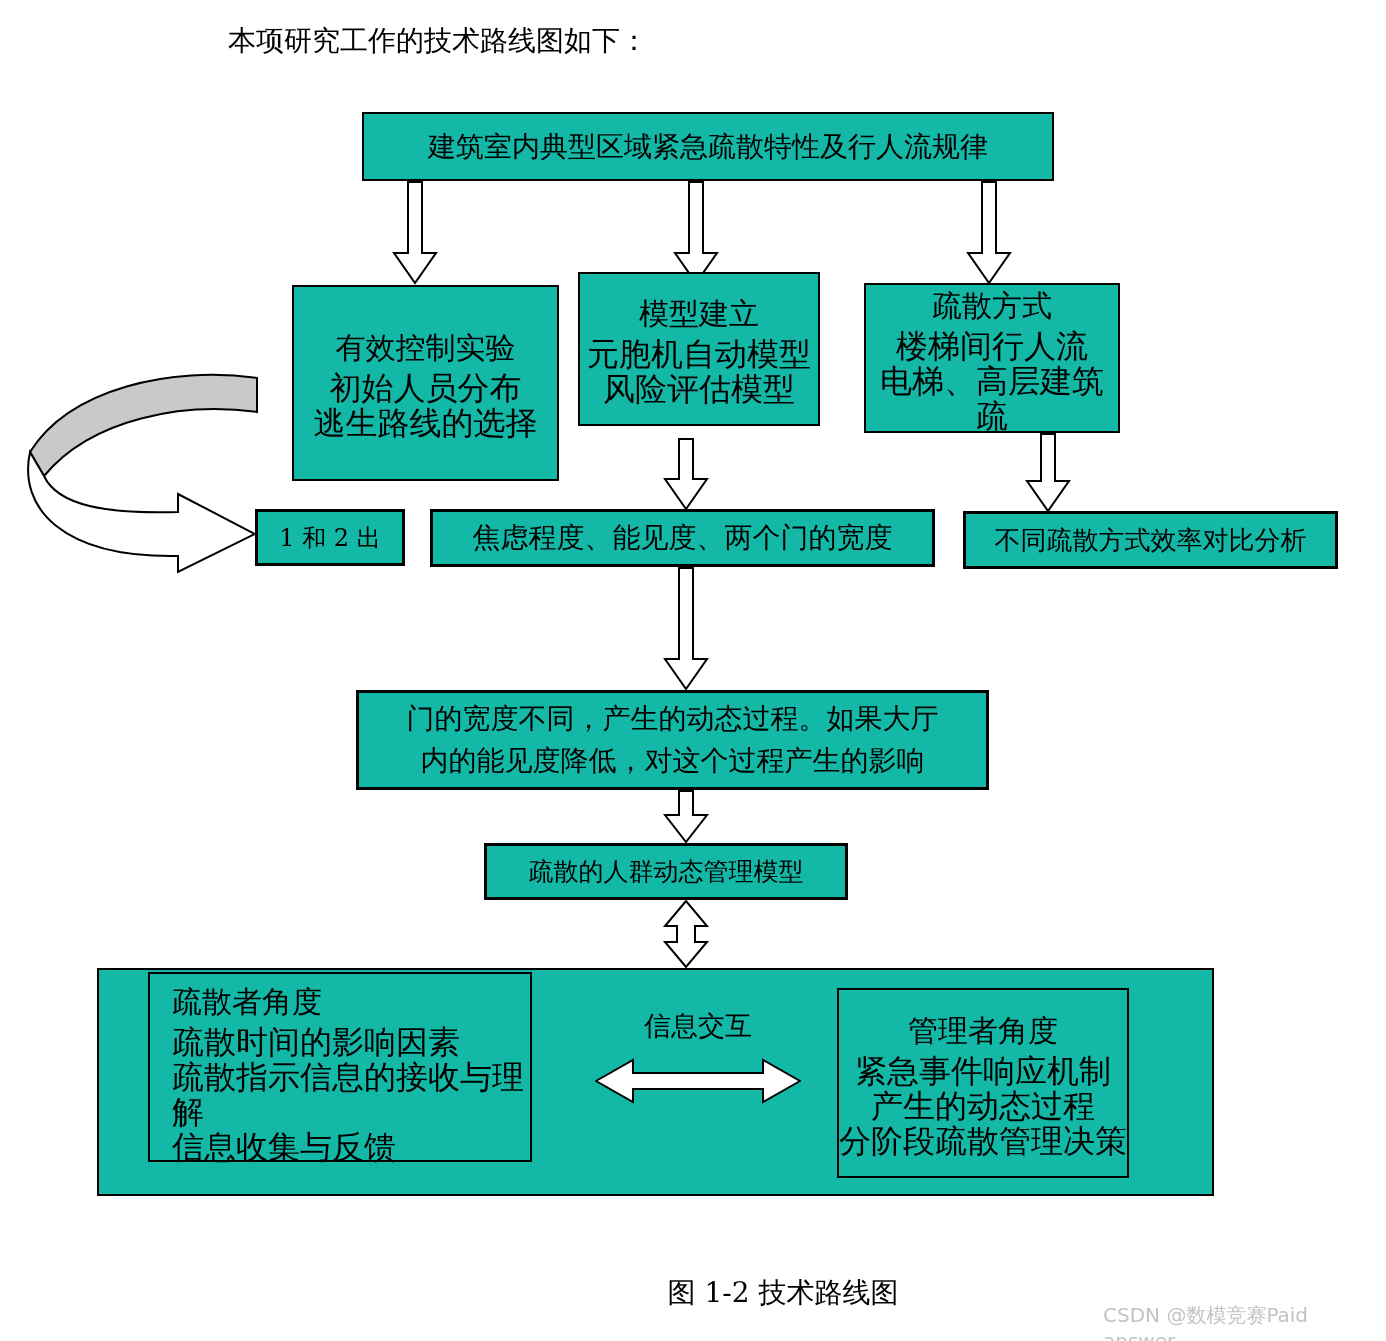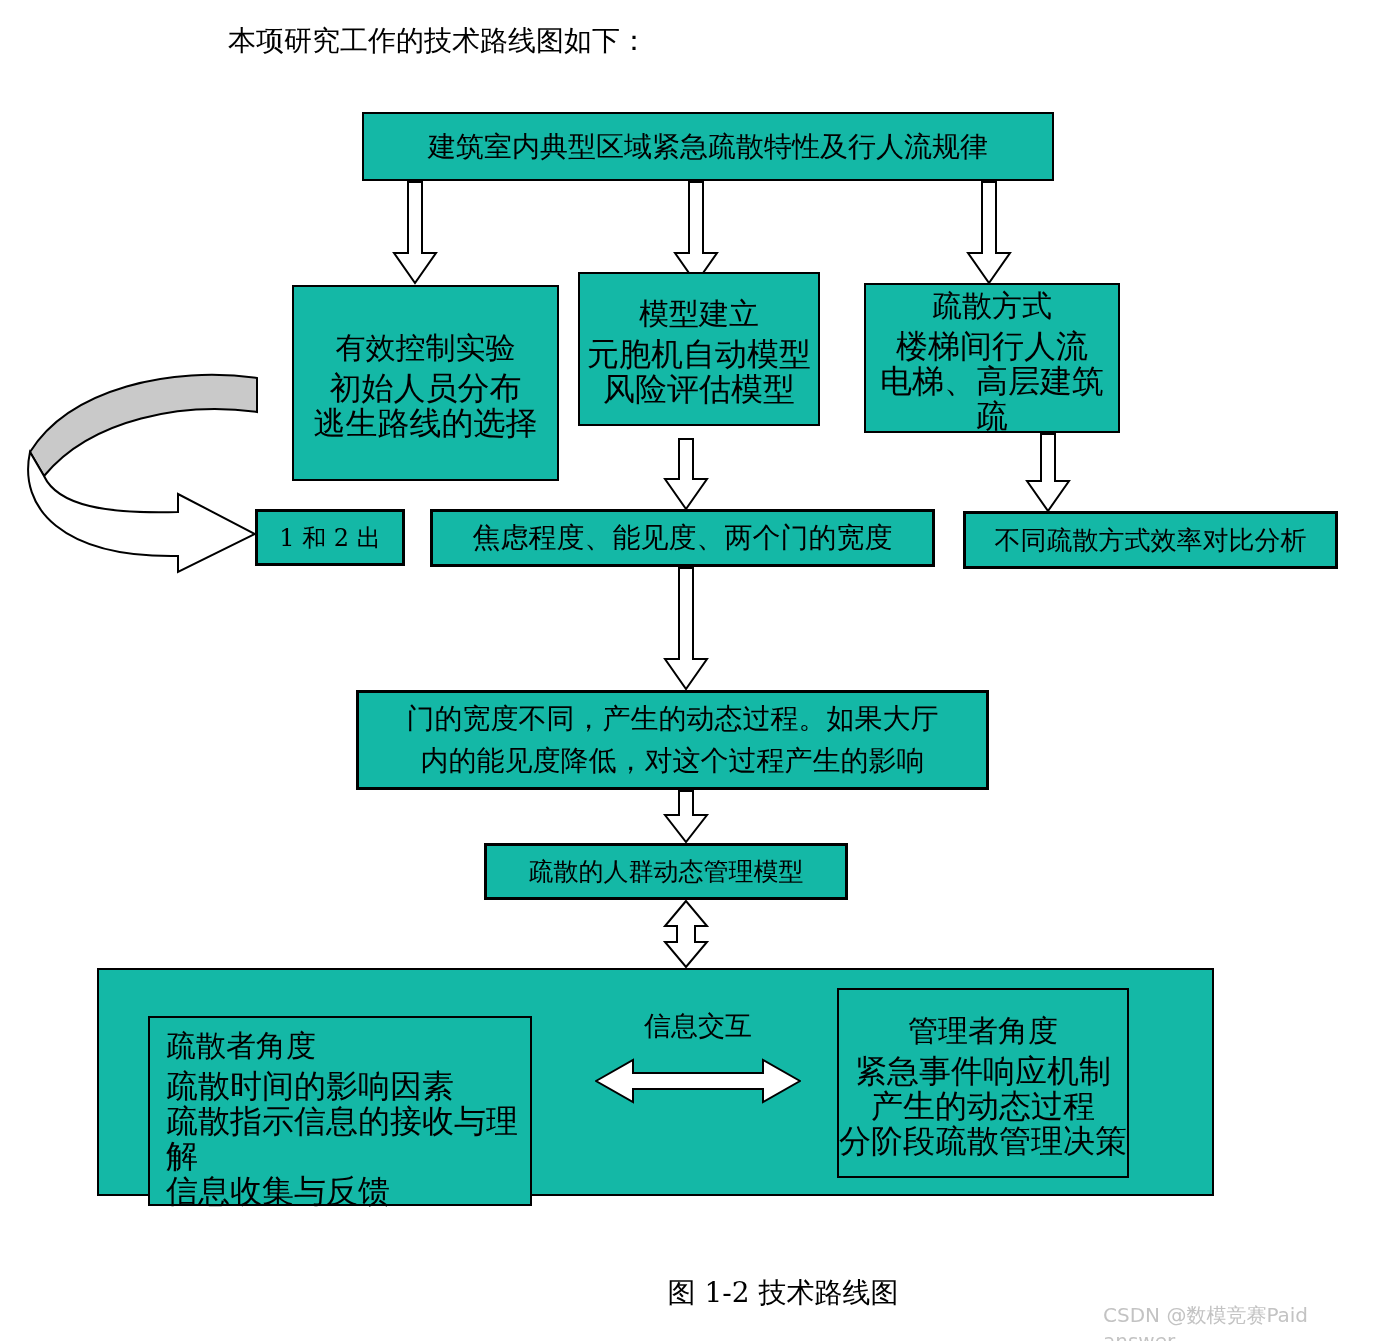--- a/index.html
+++ b/index.html
@@ -21,21 +21,21 @@
   .model-box{left:578px;top:272px;width:242px;height:154px;}
   .evac-box{left:864px;top:283px;width:256px;height:150px;}
   .box-title{font-size:30px;line-height:46px;}
   .box-line{font-size:32px;line-height:35px;}
   .exit-box{left:255px;top:509px;width:150px;height:57px;font-size:24px;}
   .factors-box{left:430px;top:509px;width:505px;height:58px;font-size:28px;}
   .comparison-box{left:963px;top:511px;width:375px;height:58px;font-size:26px;}
   .process-box{left:356px;top:690px;width:633px;height:100px;font-size:28px;line-height:42px;}
   .mgmt-box{left:484px;top:843px;width:364px;height:57px;font-size:25px;}
   .container-box{left:97px;top:968px;width:1117px;height:228px;}
-  .evacuee-box{left:148px;top:1016px;width:384px;height:190px;align-items:flex-start;text-align:left;padding:10px 0 0 16px;}
+  .evacuee-box{left:148px;top:972px;width:384px;height:190px;align-items:flex-start;text-align:left;padding:10px 0 0 22px;}
   .manager-box{left:837px;top:988px;width:292px;height:190px;}
   .interaction-label{left:595px;top:1008px;width:206px;text-align:center;font-size:27px;}
   .caption{left:618px;top:1274px;width:330px;text-align:center;font-size:28px;}
   .watermark{left:1103px;top:1302px;font-size:20px;color:#c3c3c3;font-family:"DejaVu Sans","Liberation Sans",sans-serif;}
   svg{position:absolute;display:block;}
   .arrow-shape{fill:#ffffff;stroke:#000000;stroke-width:2;}
   .ribbon-gray{stroke:#000000;stroke-width:2;}
 </style>
 </head>
 <body>

